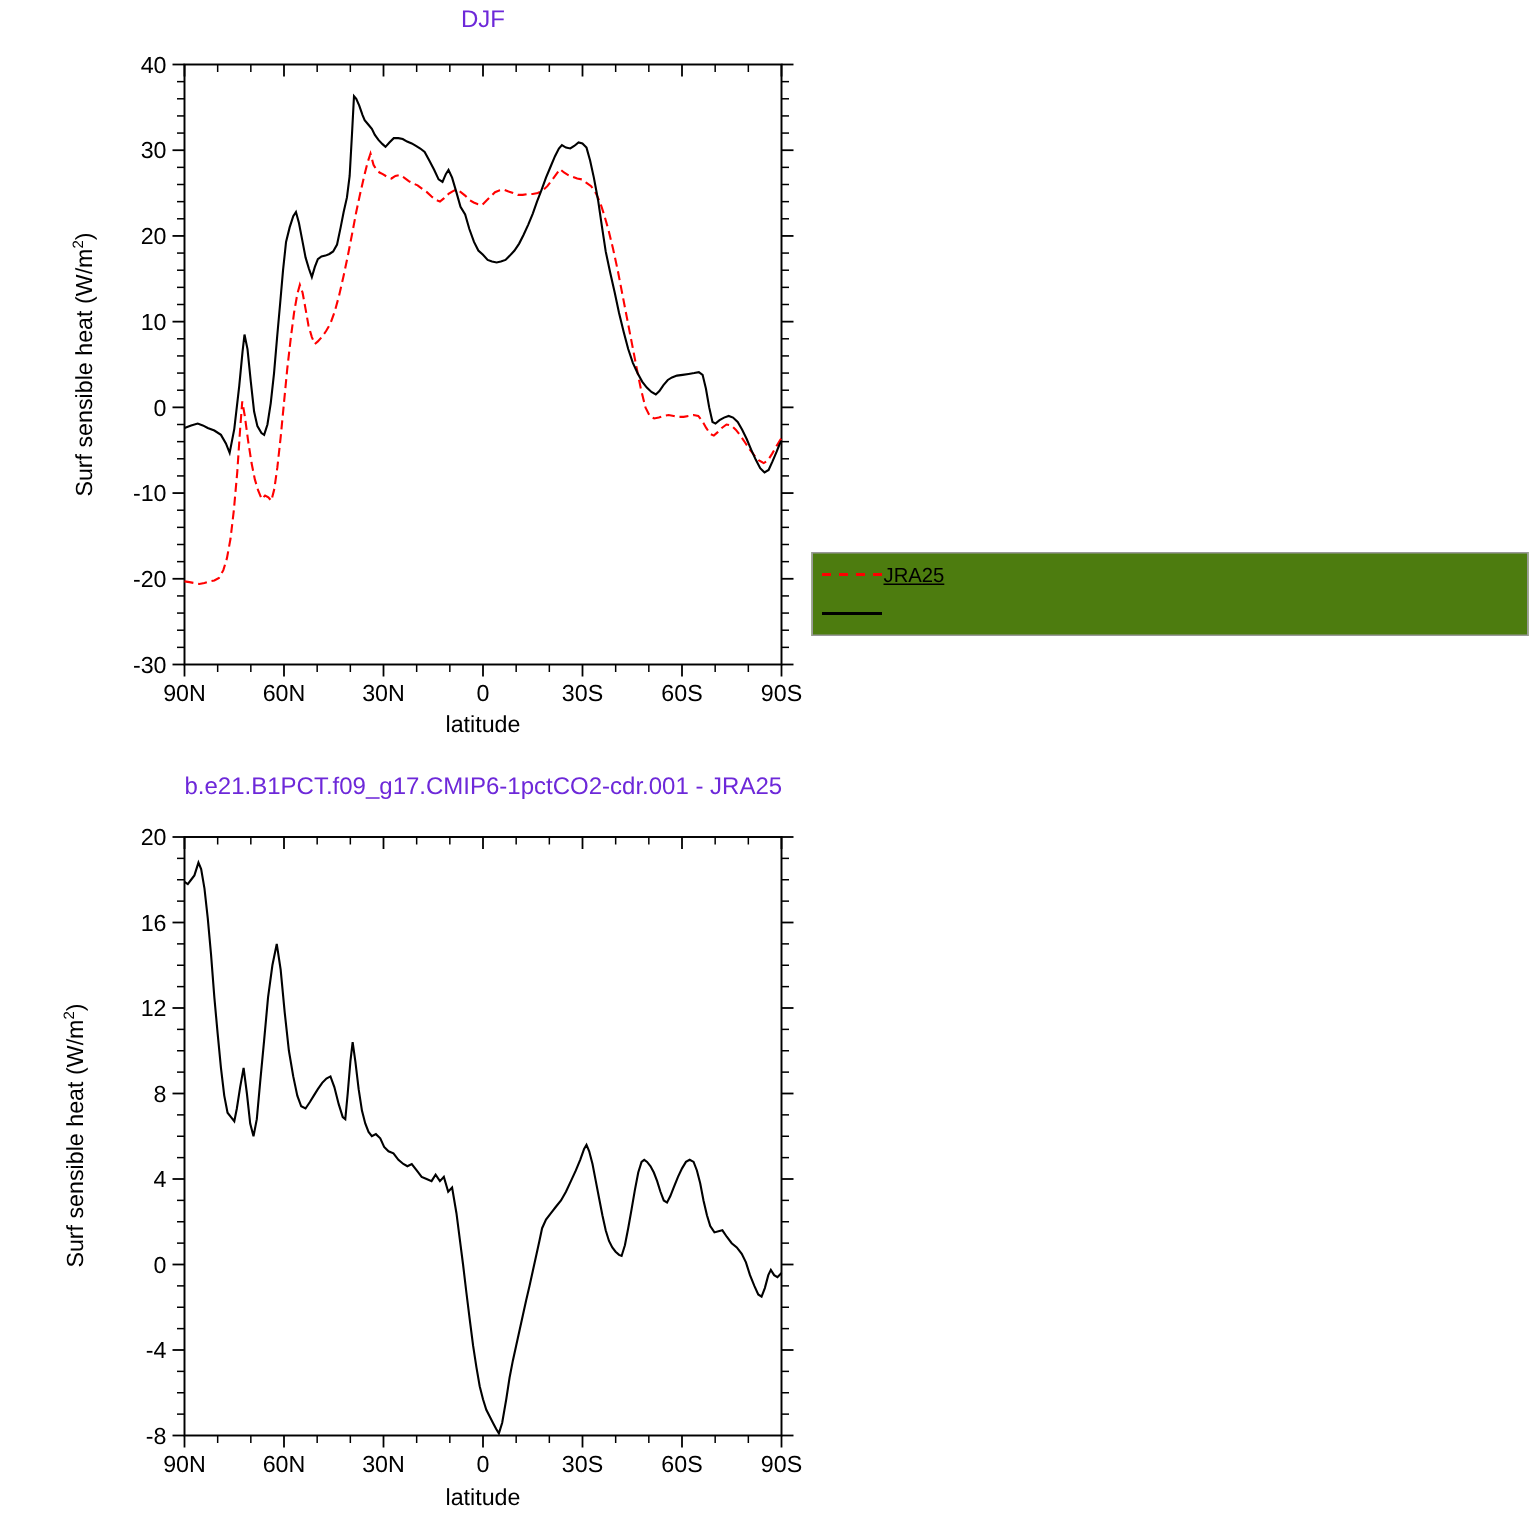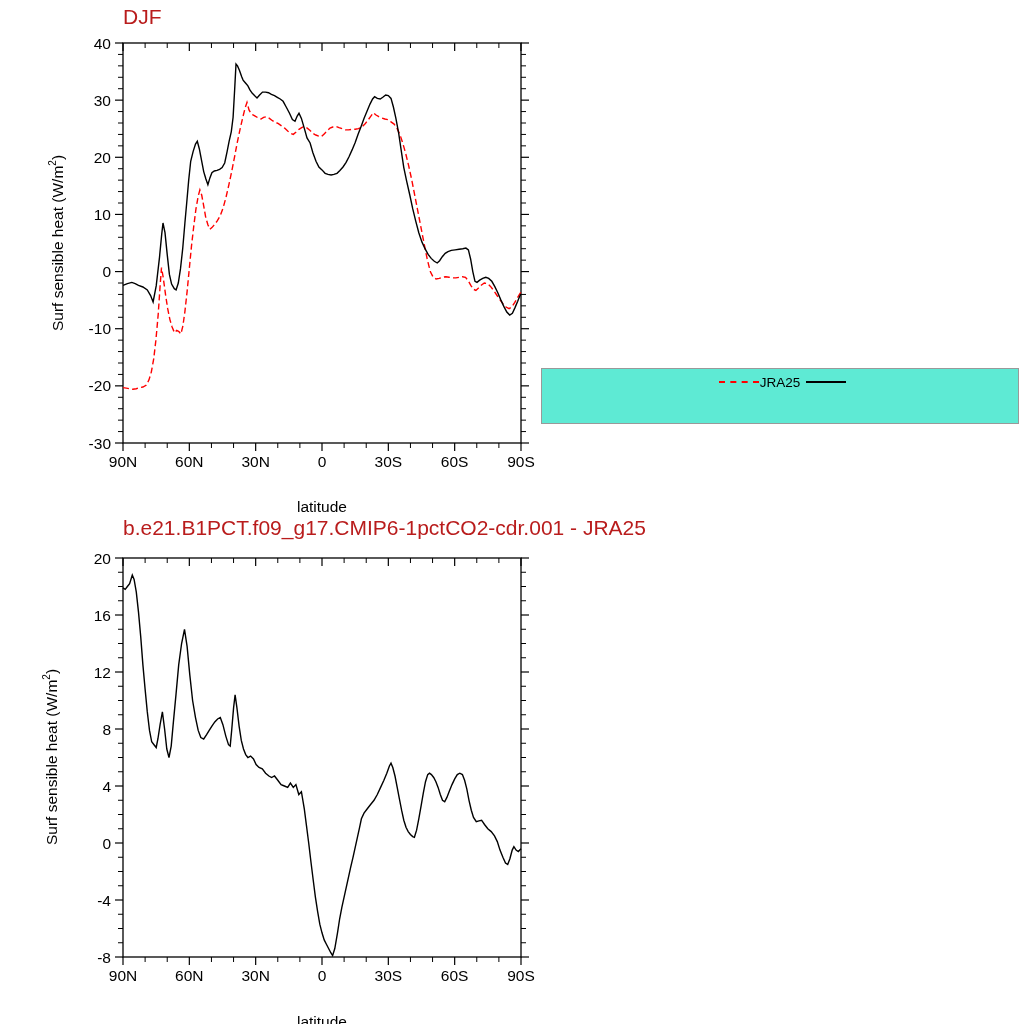--- a/index.html
+++ b/index.html
@@ -1,36 +1,36 @@
 <!DOCTYPE html>
 <html><head>
 <meta charset="utf-8">
 <style>
   html,body { margin:0; padding:0; background:#ffffff; }
   #canvas {
     position:relative; width:1024px; height:1024px; background:#ffffff;
     font-family:"Liberation Sans", sans-serif; overflow:hidden;
   }
   .chart-title {
-    position:absolute; font-size:21px; color:#b91c1c;
+    position:absolute; text-align:center; font-size:16px; color:#6d28d9;
     white-space:nowrap;
   }
   .ylabel {
     position:absolute; transform:translate(-50%,-50%) rotate(-90deg);
     font-size:15.5px; color:#000; white-space:nowrap;
   }
   .ylabel sup { font-size:10px; }
   .xlabel {
-    position:absolute; text-align:center; font-size:15.5px; color:#000;margin-top:23px;
+    position:absolute; text-align:center; font-size:15.5px; color:#000;
   }
   svg.plot { position:absolute; left:0; top:0; overflow:visible; }
   #legend {
     position:absolute; left:541px; top:368px; width:478px; height:56px;
-    border:1px solid #999999; background:#5eead4; box-sizing:border-box;
-    display:flex; flex-direction:row; justify-content:center;
+    border:1px solid #999999; background:#4d7c0f; box-sizing:border-box;
+    display:flex; flex-direction:column; justify-content:center;text-decoration:underline;
   }
   .legend-row { display:flex; align-items:center; height:26px; padding-left:6px; }
   .legend-line { width:40px; height:0; border-top-width:2px; margin-right:1px; flex:none; }
   .legend-line.dashed { border-top-style:dashed; }
   .legend-line.solid  { border-top-style:solid; }
   .legend-label { font-size:13.5px; color:#000; white-space:nowrap; }
 </style>
 </head>
 <body>
 

